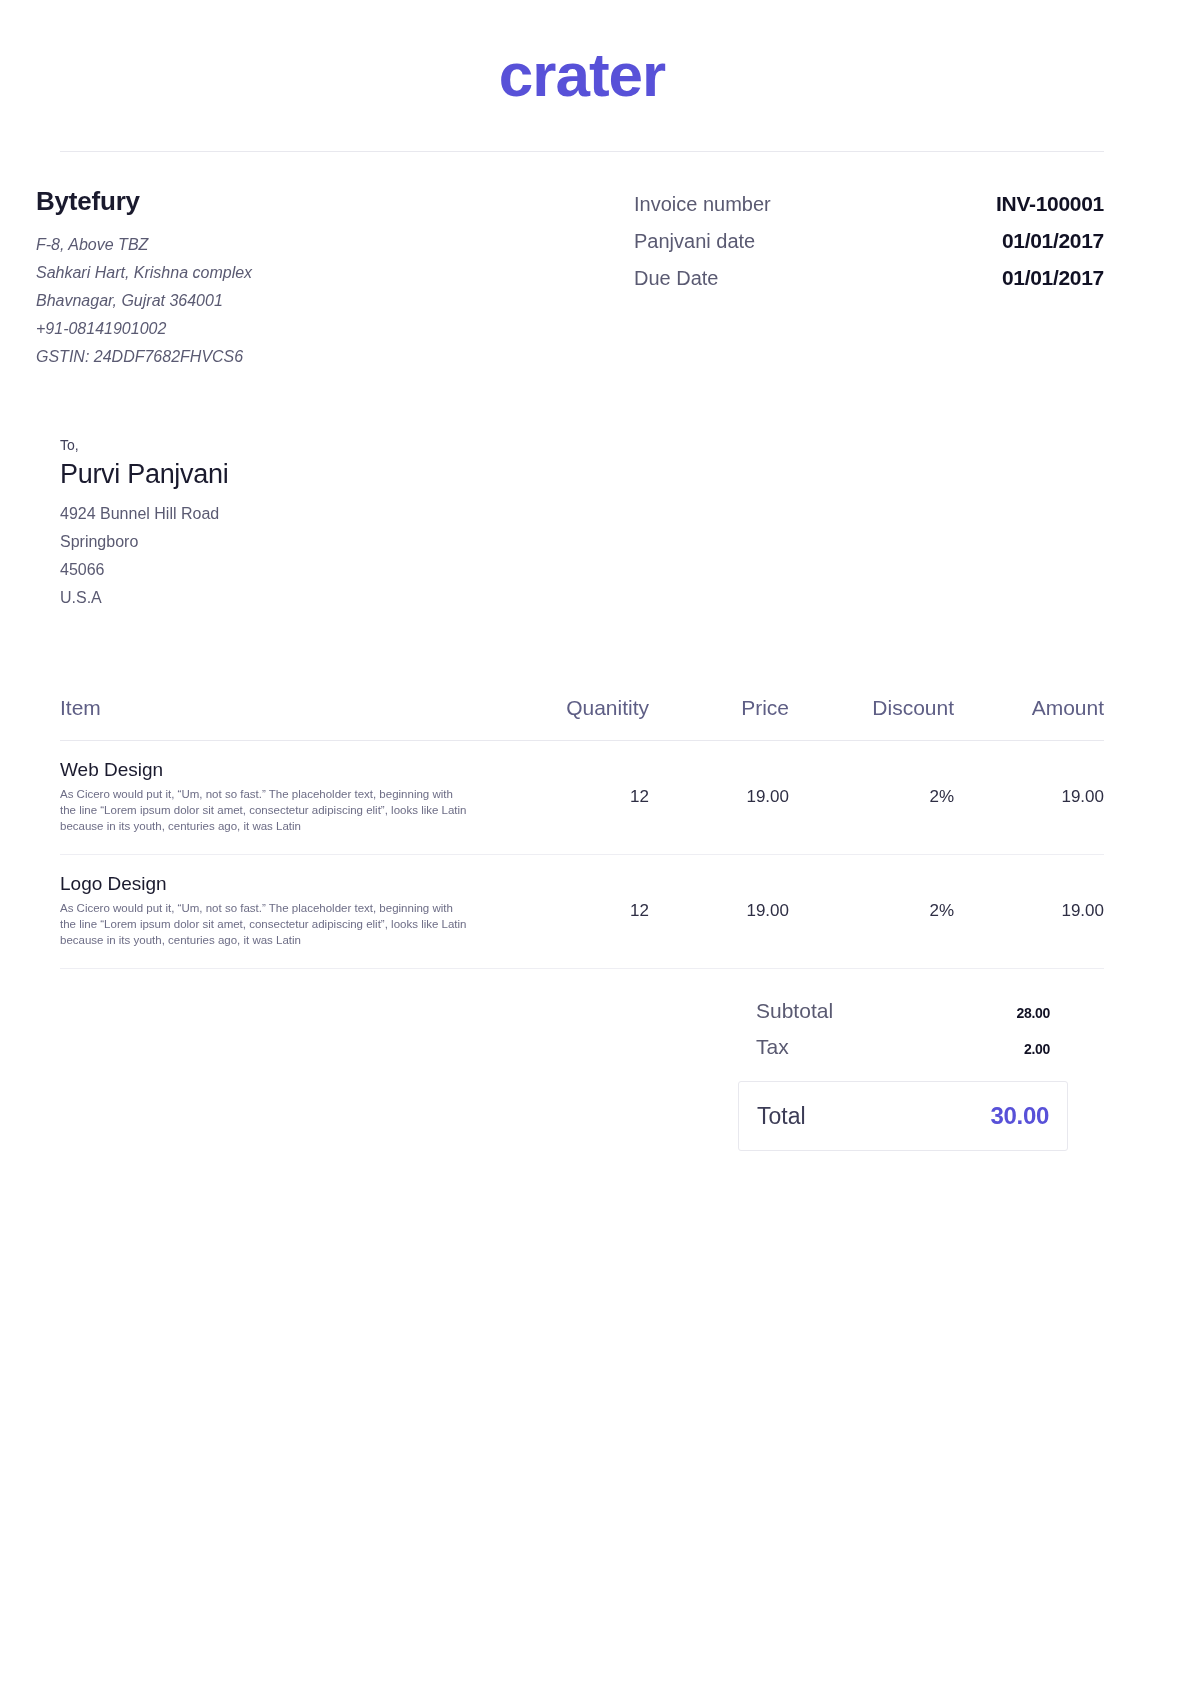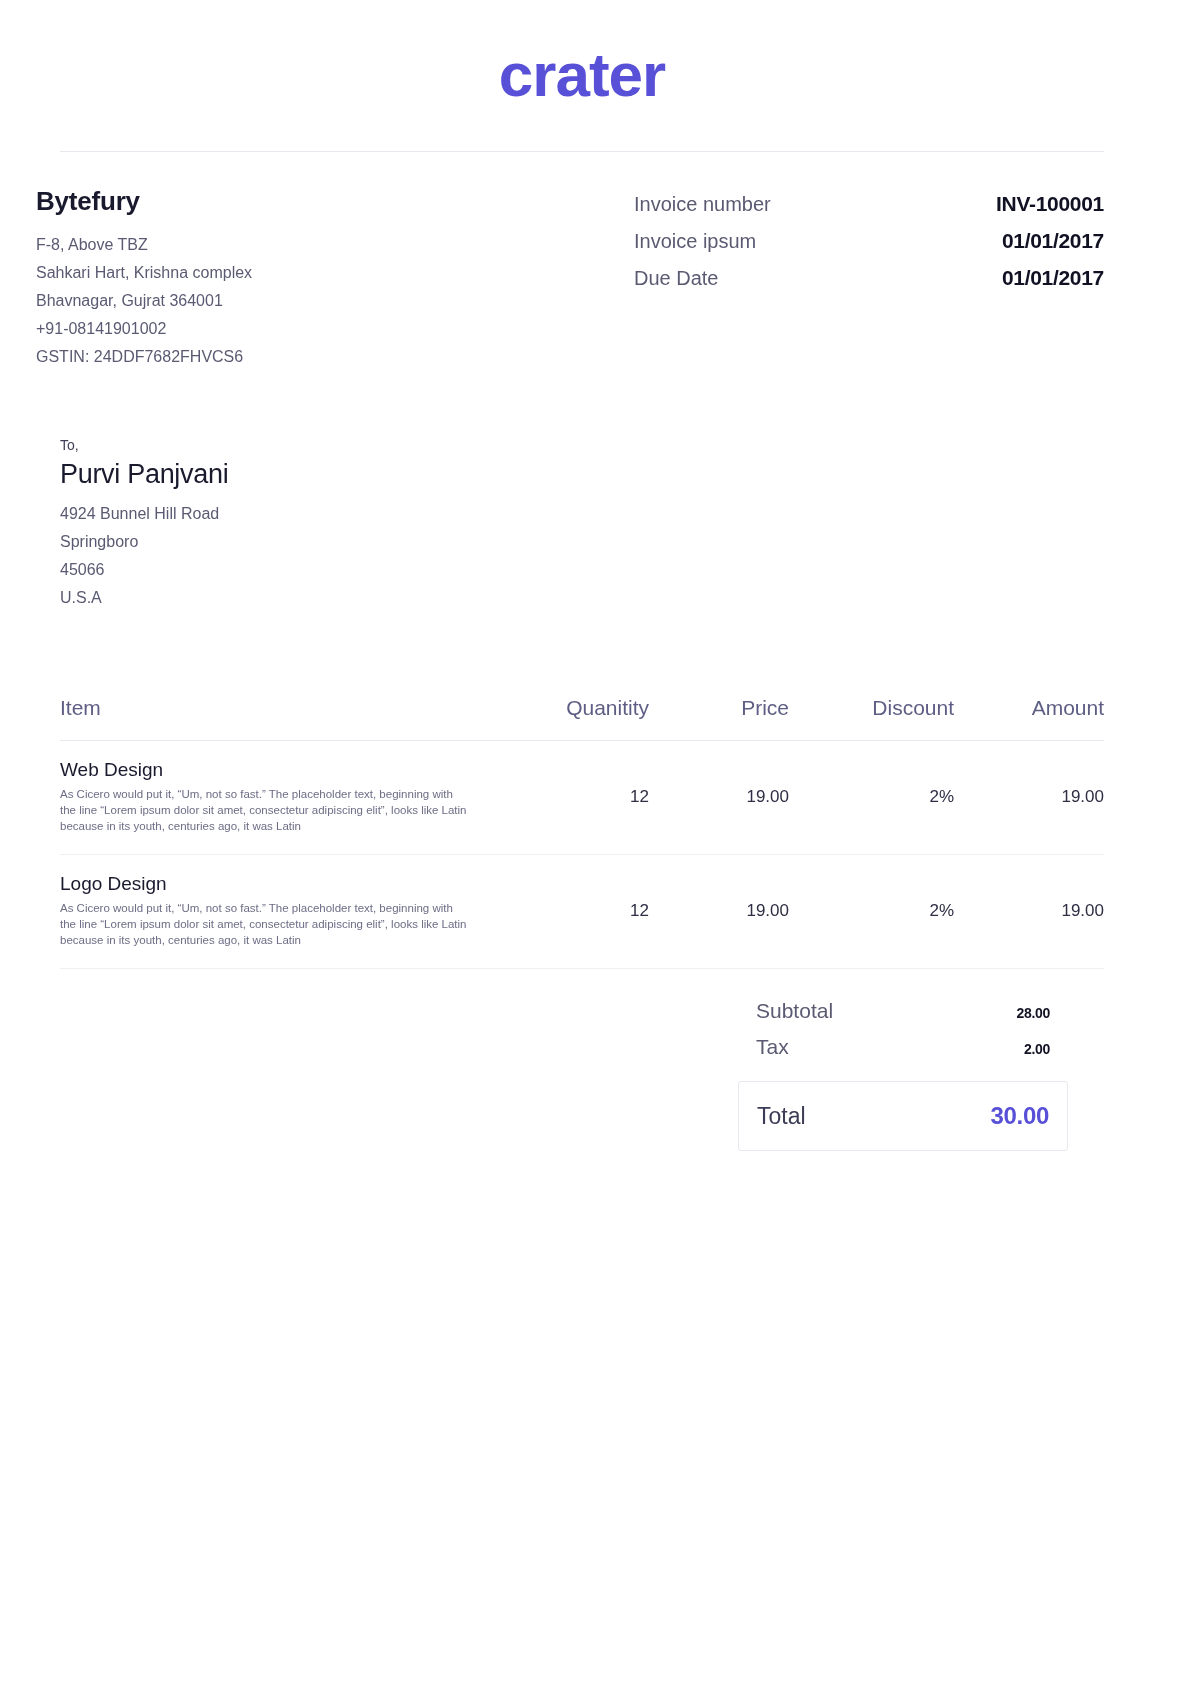--- a/index.html
+++ b/index.html
@@ -57,20 +57,21 @@
     font-size: 26px;
     font-weight: 700;
     color: #1a1a2e;
     margin: 0 0 14px 0;
     letter-spacing: -0.2px;
   }
   .addr-line {
     font-size: 16px;
     line-height: 28px;
     color: #5a5a72;
+    font-style: italic;
   }
 
   .meta-block {
     width: 470px;
     padding-top: 6px;
   }
   .meta-row {
     display: flex;
     justify-content: space-between;
     align-items: baseline;
@@ -225,21 +226,21 @@
       <div class="addr-line">+91-08141901002</div>
       <div class="addr-line">GSTIN: 24DDF7682FHVCS6</div>
     </div>
 
     <div class="meta-block">
       <div class="meta-row">
         <span class="meta-label">Invoice number</span>
         <span class="meta-value">INV-100001</span>
       </div>
       <div class="meta-row">
-        <span class="meta-label">Invoice ipsum</span>
+        <span class="meta-label">Panjvani date</span>
         <span class="meta-value">01/01/2017</span>
       </div>
       <div class="meta-row">
         <span class="meta-label">Due Date</span>
         <span class="meta-value">01/01/2017</span>
       </div>
     </div>
 
   </div>
 

